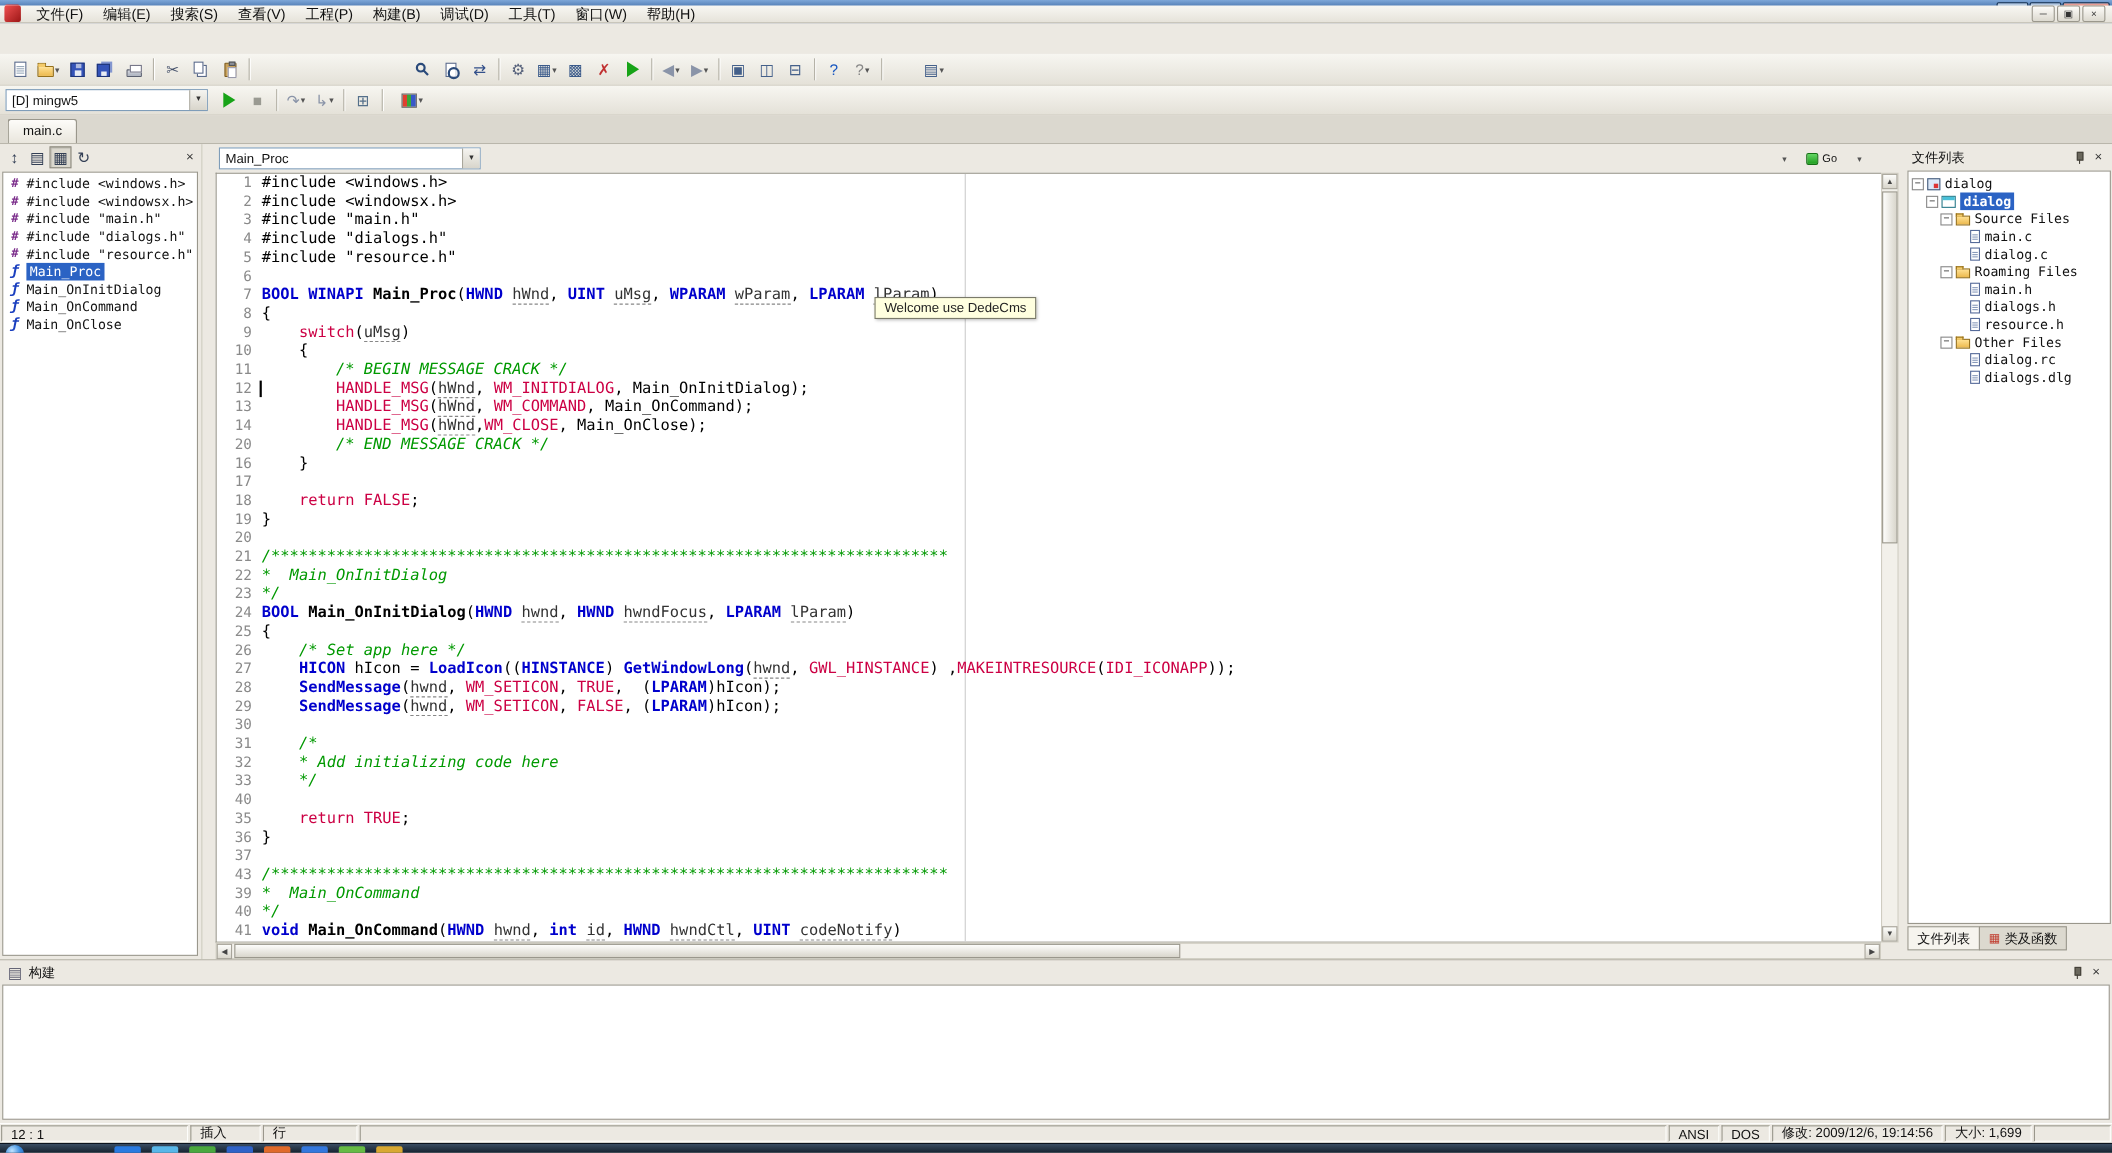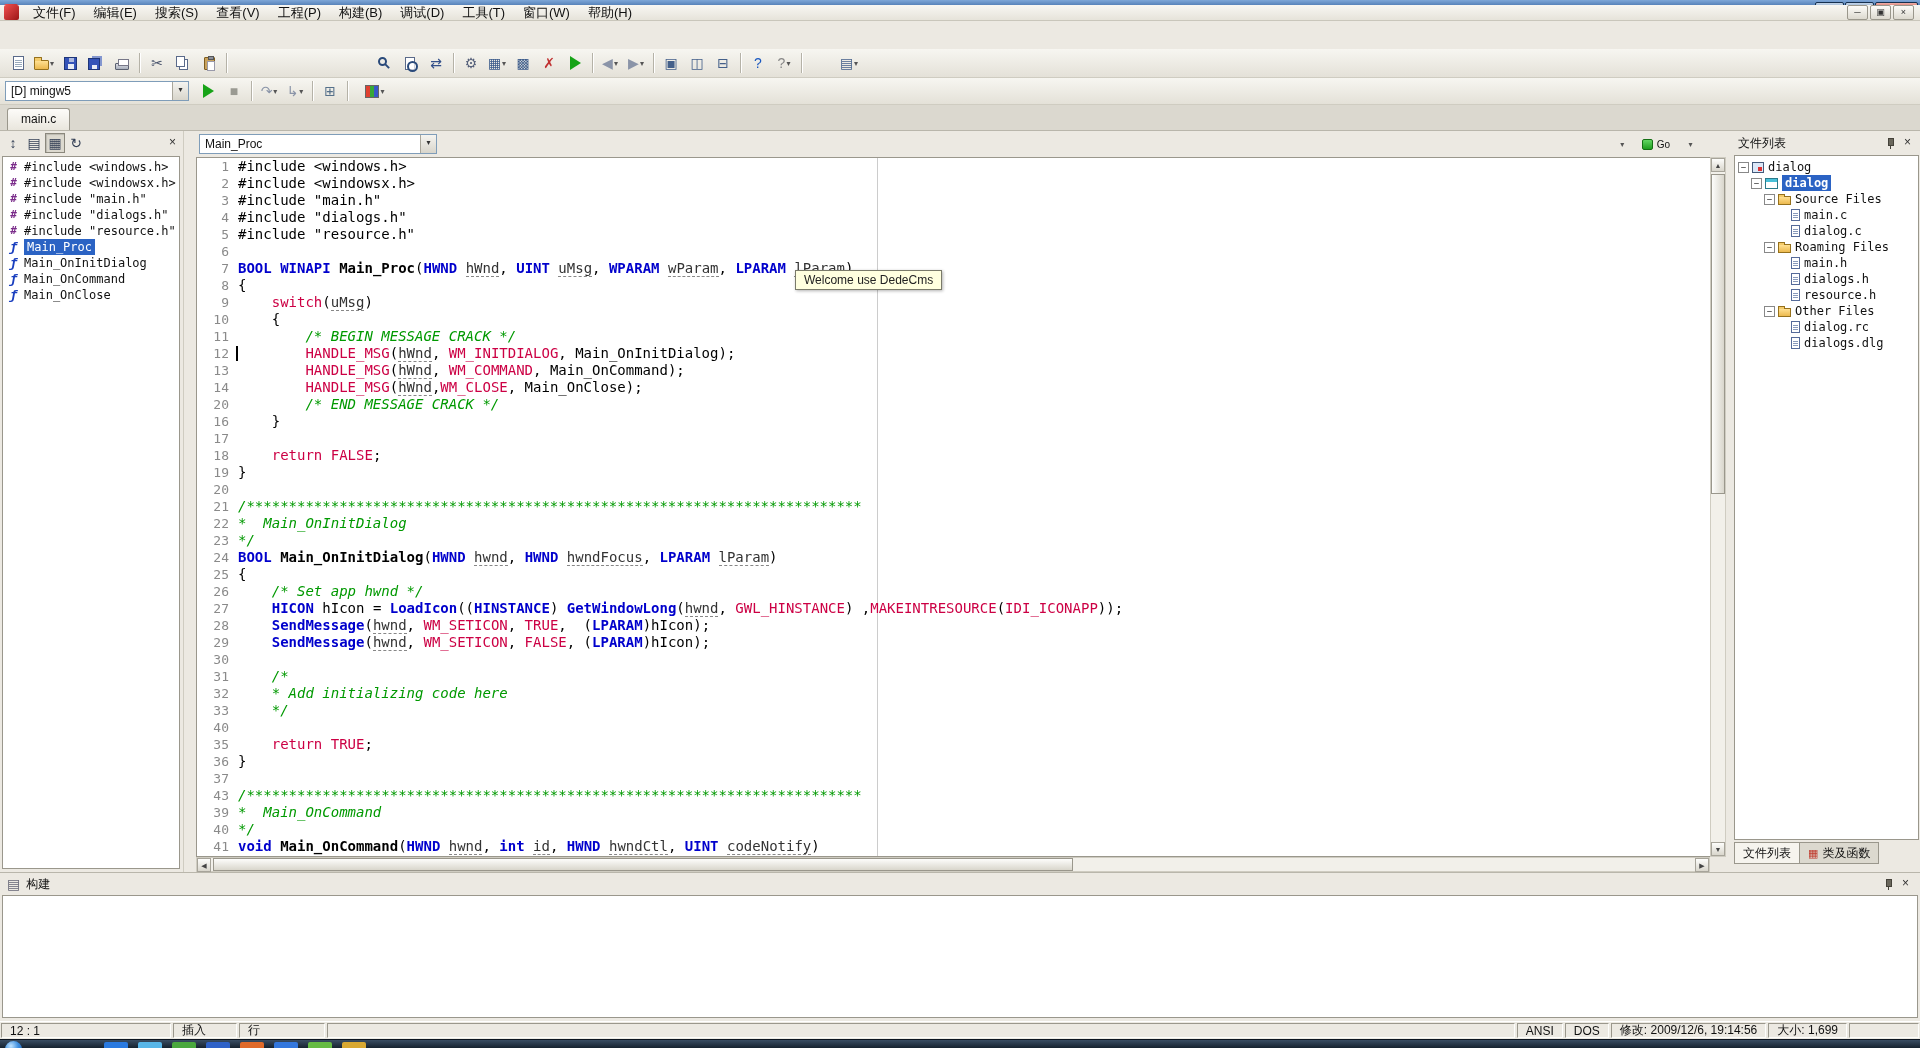--- a/index.html
+++ b/index.html
@@ -421,21 +421,21 @@
             <div class="cl"><span class="ln">16</span><span class="ct"><span class="s-n">    }</span></span></div>
             <div class="cl"><span class="ln">17</span><span class="ct"></span></div>
             <div class="cl"><span class="ln">18</span><span class="ct"><span class="s-n">    </span><span class="s-r">return</span><span class="s-n"> </span><span class="s-r">FALSE</span><span class="s-n">;</span></span></div>
             <div class="cl"><span class="ln">19</span><span class="ct"><span class="s-n">}</span></span></div>
             <div class="cl"><span class="ln">20</span><span class="ct"></span></div>
             <div class="cl"><span class="ln">21</span><span class="ct"><span class="s-c">/*************************************************************************</span></span></div>
             <div class="cl"><span class="ln">22</span><span class="ct"><span class="s-c">*  Main_OnInitDialog</span></span></div>
             <div class="cl"><span class="ln">23</span><span class="ct"><span class="s-c">*/</span></span></div>
             <div class="cl"><span class="ln">24</span><span class="ct"><span class="s-k">BOOL</span><span class="s-n"> </span><span class="s-f">Main_OnInitDialog</span><span class="s-n">(</span><span class="s-k">HWND</span><span class="s-n"> </span><span class="s-p">hwnd</span><span class="s-n">, </span><span class="s-k">HWND</span><span class="s-n"> </span><span class="s-p">hwndFocus</span><span class="s-n">, </span><span class="s-k">LPARAM</span><span class="s-n"> </span><span class="s-p">lParam</span><span class="s-n">)</span></span></div>
             <div class="cl"><span class="ln">25</span><span class="ct"><span class="s-n">{</span></span></div>
-            <div class="cl"><span class="ln">26</span><span class="ct"><span class="s-n">    </span><span class="s-c">/* Set app hwnd */</span></span></div>
+            <div class="cl"><span class="ln">26</span><span class="ct"><span class="s-n">    </span><span class="s-c">/* Set app here */</span></span></div>
             <div class="cl"><span class="ln">27</span><span class="ct"><span class="s-n">    </span><span class="s-k">HICON</span><span class="s-n"> hIcon = </span><span class="s-k">LoadIcon</span><span class="s-n">((</span><span class="s-k">HINSTANCE</span><span class="s-n">) </span><span class="s-k">GetWindowLong</span><span class="s-n">(</span><span class="s-p">hwnd</span><span class="s-n">, </span><span class="s-r">GWL_HINSTANCE</span><span class="s-n">) ,</span><span class="s-r">MAKEINTRESOURCE</span><span class="s-n">(</span><span class="s-r">IDI_ICONAPP</span><span class="s-n">));</span></span></div>
             <div class="cl"><span class="ln">28</span><span class="ct"><span class="s-n">    </span><span class="s-k">SendMessage</span><span class="s-n">(</span><span class="s-p">hwnd</span><span class="s-n">, </span><span class="s-r">WM_SETICON</span><span class="s-n">, </span><span class="s-r">TRUE</span><span class="s-n">,  (</span><span class="s-k">LPARAM</span><span class="s-n">)hIcon);</span></span></div>
             <div class="cl"><span class="ln">29</span><span class="ct"><span class="s-n">    </span><span class="s-k">SendMessage</span><span class="s-n">(</span><span class="s-p">hwnd</span><span class="s-n">, </span><span class="s-r">WM_SETICON</span><span class="s-n">, </span><span class="s-r">FALSE</span><span class="s-n">, (</span><span class="s-k">LPARAM</span><span class="s-n">)hIcon);</span></span></div>
             <div class="cl"><span class="ln">30</span><span class="ct"></span></div>
             <div class="cl"><span class="ln">31</span><span class="ct"><span class="s-n">    </span><span class="s-c">/*</span></span></div>
             <div class="cl"><span class="ln">32</span><span class="ct"><span class="s-n">    </span><span class="s-c">* Add initializing code here</span></span></div>
             <div class="cl"><span class="ln">33</span><span class="ct"><span class="s-n">    </span><span class="s-c">*/</span></span></div>
             <div class="cl"><span class="ln">40</span><span class="ct"></span></div>
             <div class="cl"><span class="ln">35</span><span class="ct"><span class="s-n">    </span><span class="s-r">return</span><span class="s-n"> </span><span class="s-r">TRUE</span><span class="s-n">;</span></span></div>
             <div class="cl"><span class="ln">36</span><span class="ct"><span class="s-n">}</span></span></div>

